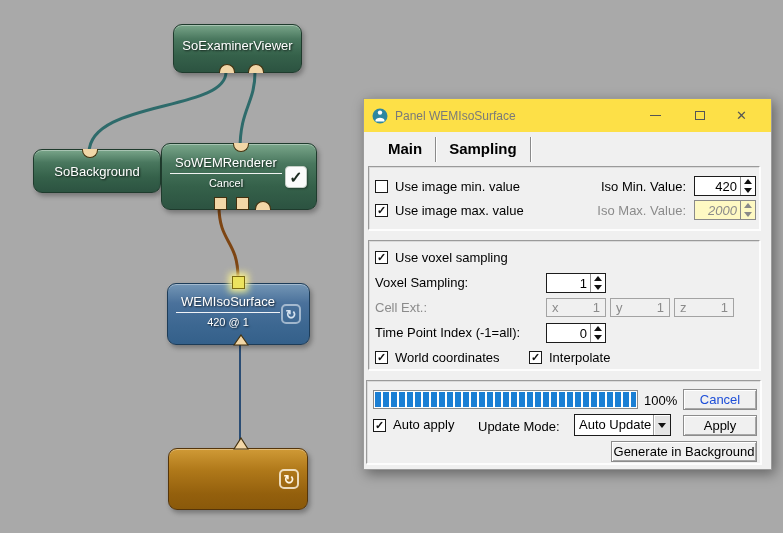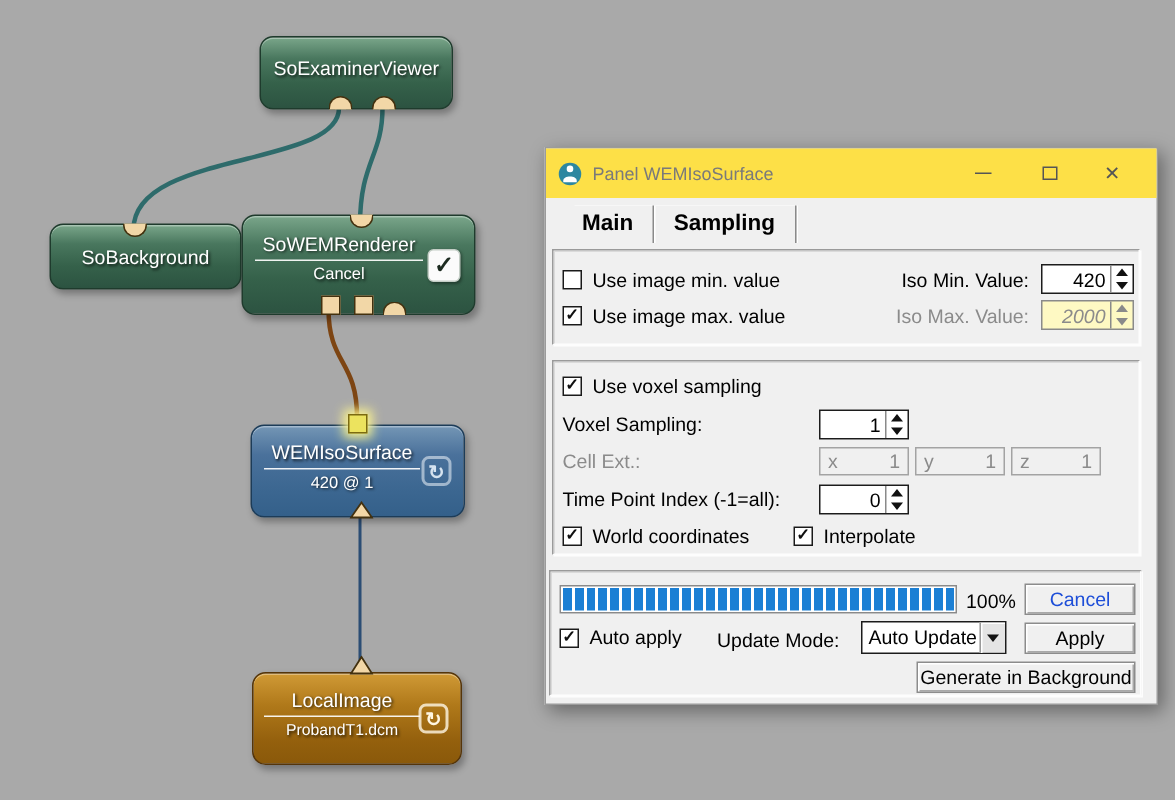--- a/index.html
+++ b/index.html
@@ -166,24 +166,20 @@
       <div class="s">420 @ 1</div>
     </div>
     <div class="refresh-btn">↻</div>
     <div class="sq active" style="left:64px; top:-8px; bottom:auto;"></div>
     <svg class="tri" style="left:65px; top:50px;" width="16" height="12">
       <polygon points="8,1 15,11 1,11" fill="#f2d7a7" stroke="#43310f" stroke-width="1.2"></polygon>
     </svg>
   </div>
 
   <div class="node orange" style="left:168px; top:448px; width:140px; height:62px;">
-    <div class="ntext" style="left:7px; top:10px; width:104px;">
-      <div class="t">LocalImage</div>
-      <div class="s" style="font-size:10.5px;">ProbandT1.dcm</div>
-    </div>
     <div class="refresh-btn">↻</div>
     <svg class="tri" style="left:64px; top:-12px;" width="16" height="13">
       <polygon points="8,1 15,12 1,12" fill="#f2d7a7" stroke="#43310f" stroke-width="1.2"></polygon>
     </svg>
   </div>
 </div>
 
 <div class="window">
   <div class="titlebar">
     <svg class="appicon" viewBox="0 0 16 16">

